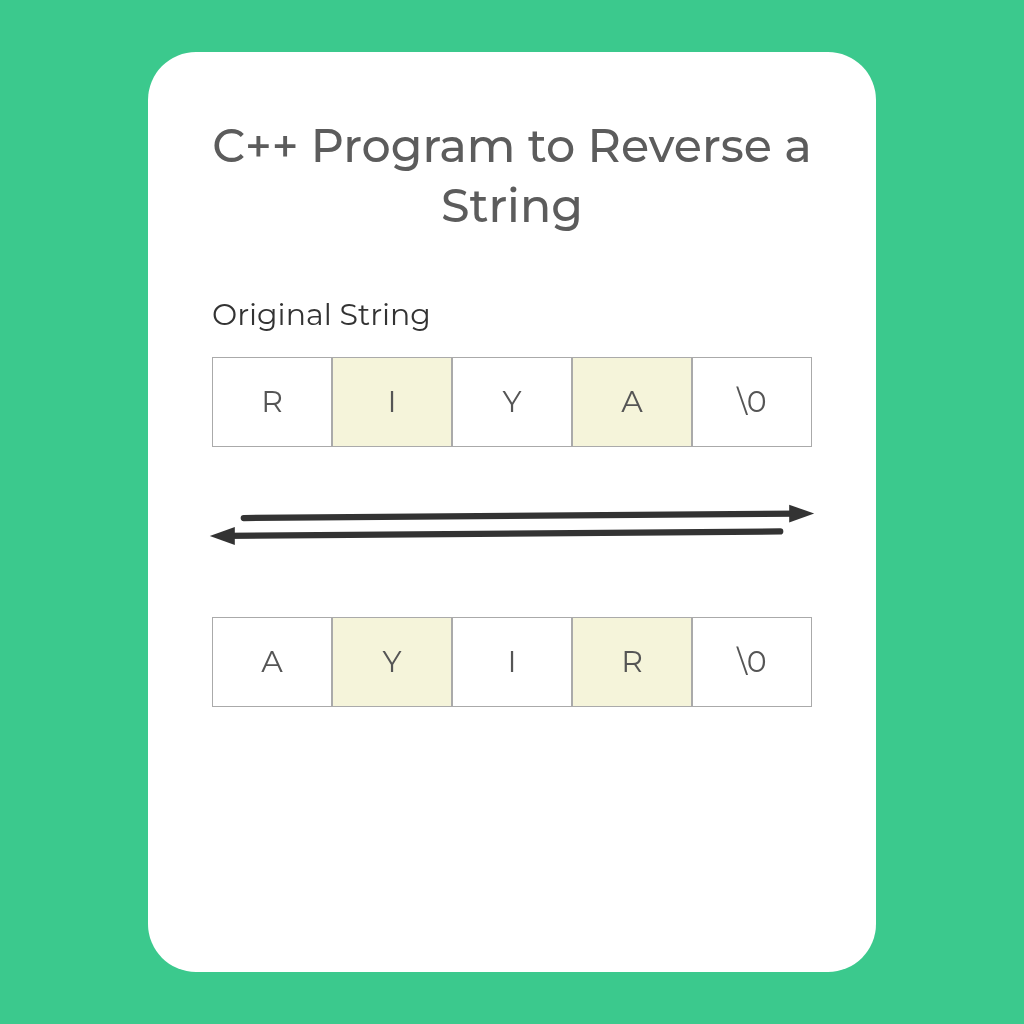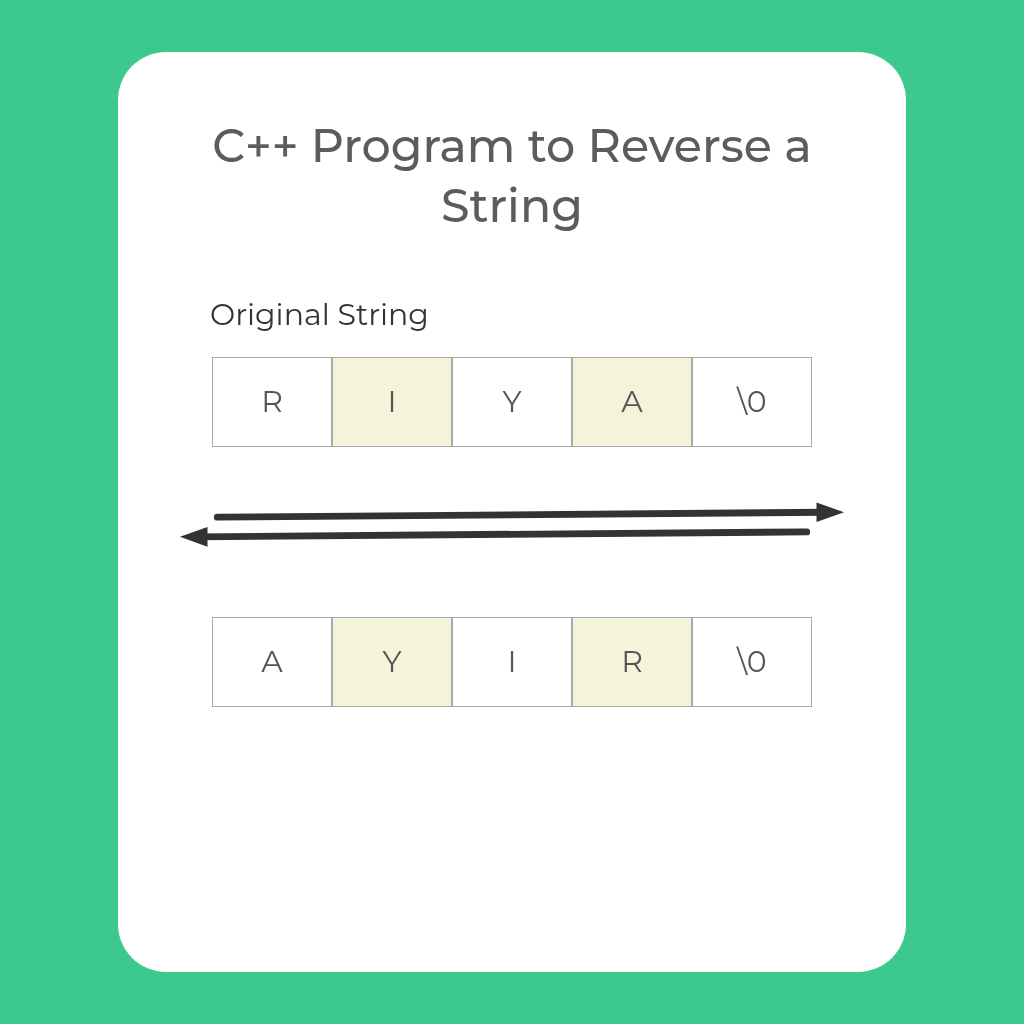--- a/index.html
+++ b/index.html
@@ -10,41 +10,41 @@
     body {
       width: 1024px;
       height: 1024px;
       background: #3bc98d;
       display: flex;
       align-items: center;
       justify-content: center;
       font-family: 'Montserrat', 'Segoe UI', Arial, sans-serif;
     }
     .card {
-      width: 788px;
+      width: 728px;
       height: 920px;
       background: #ffffff;
       border-radius: 48px;
       padding: 48px 60px;
     }
     .title {
       font-size: 46px;
       color: #5c5c5c;
       text-align: center;
       font-weight: 500;
       margin-top: 16px;
       margin-bottom: 60px;
       line-height: 1.3;
     }
     .section-label {
       font-size: 30px;
       color: #333333;
       font-weight: 400;
       margin-bottom: 24px;
-      margin-left: 32px;
+      margin-left: 4px;
     }
     .cell-row {
       display: flex;
       justify-content: center;
       margin-bottom: 40px;
     }
     .cell {
       width: 120px;
       height: 90px;
       border: 1px solid #aaaaaa;

